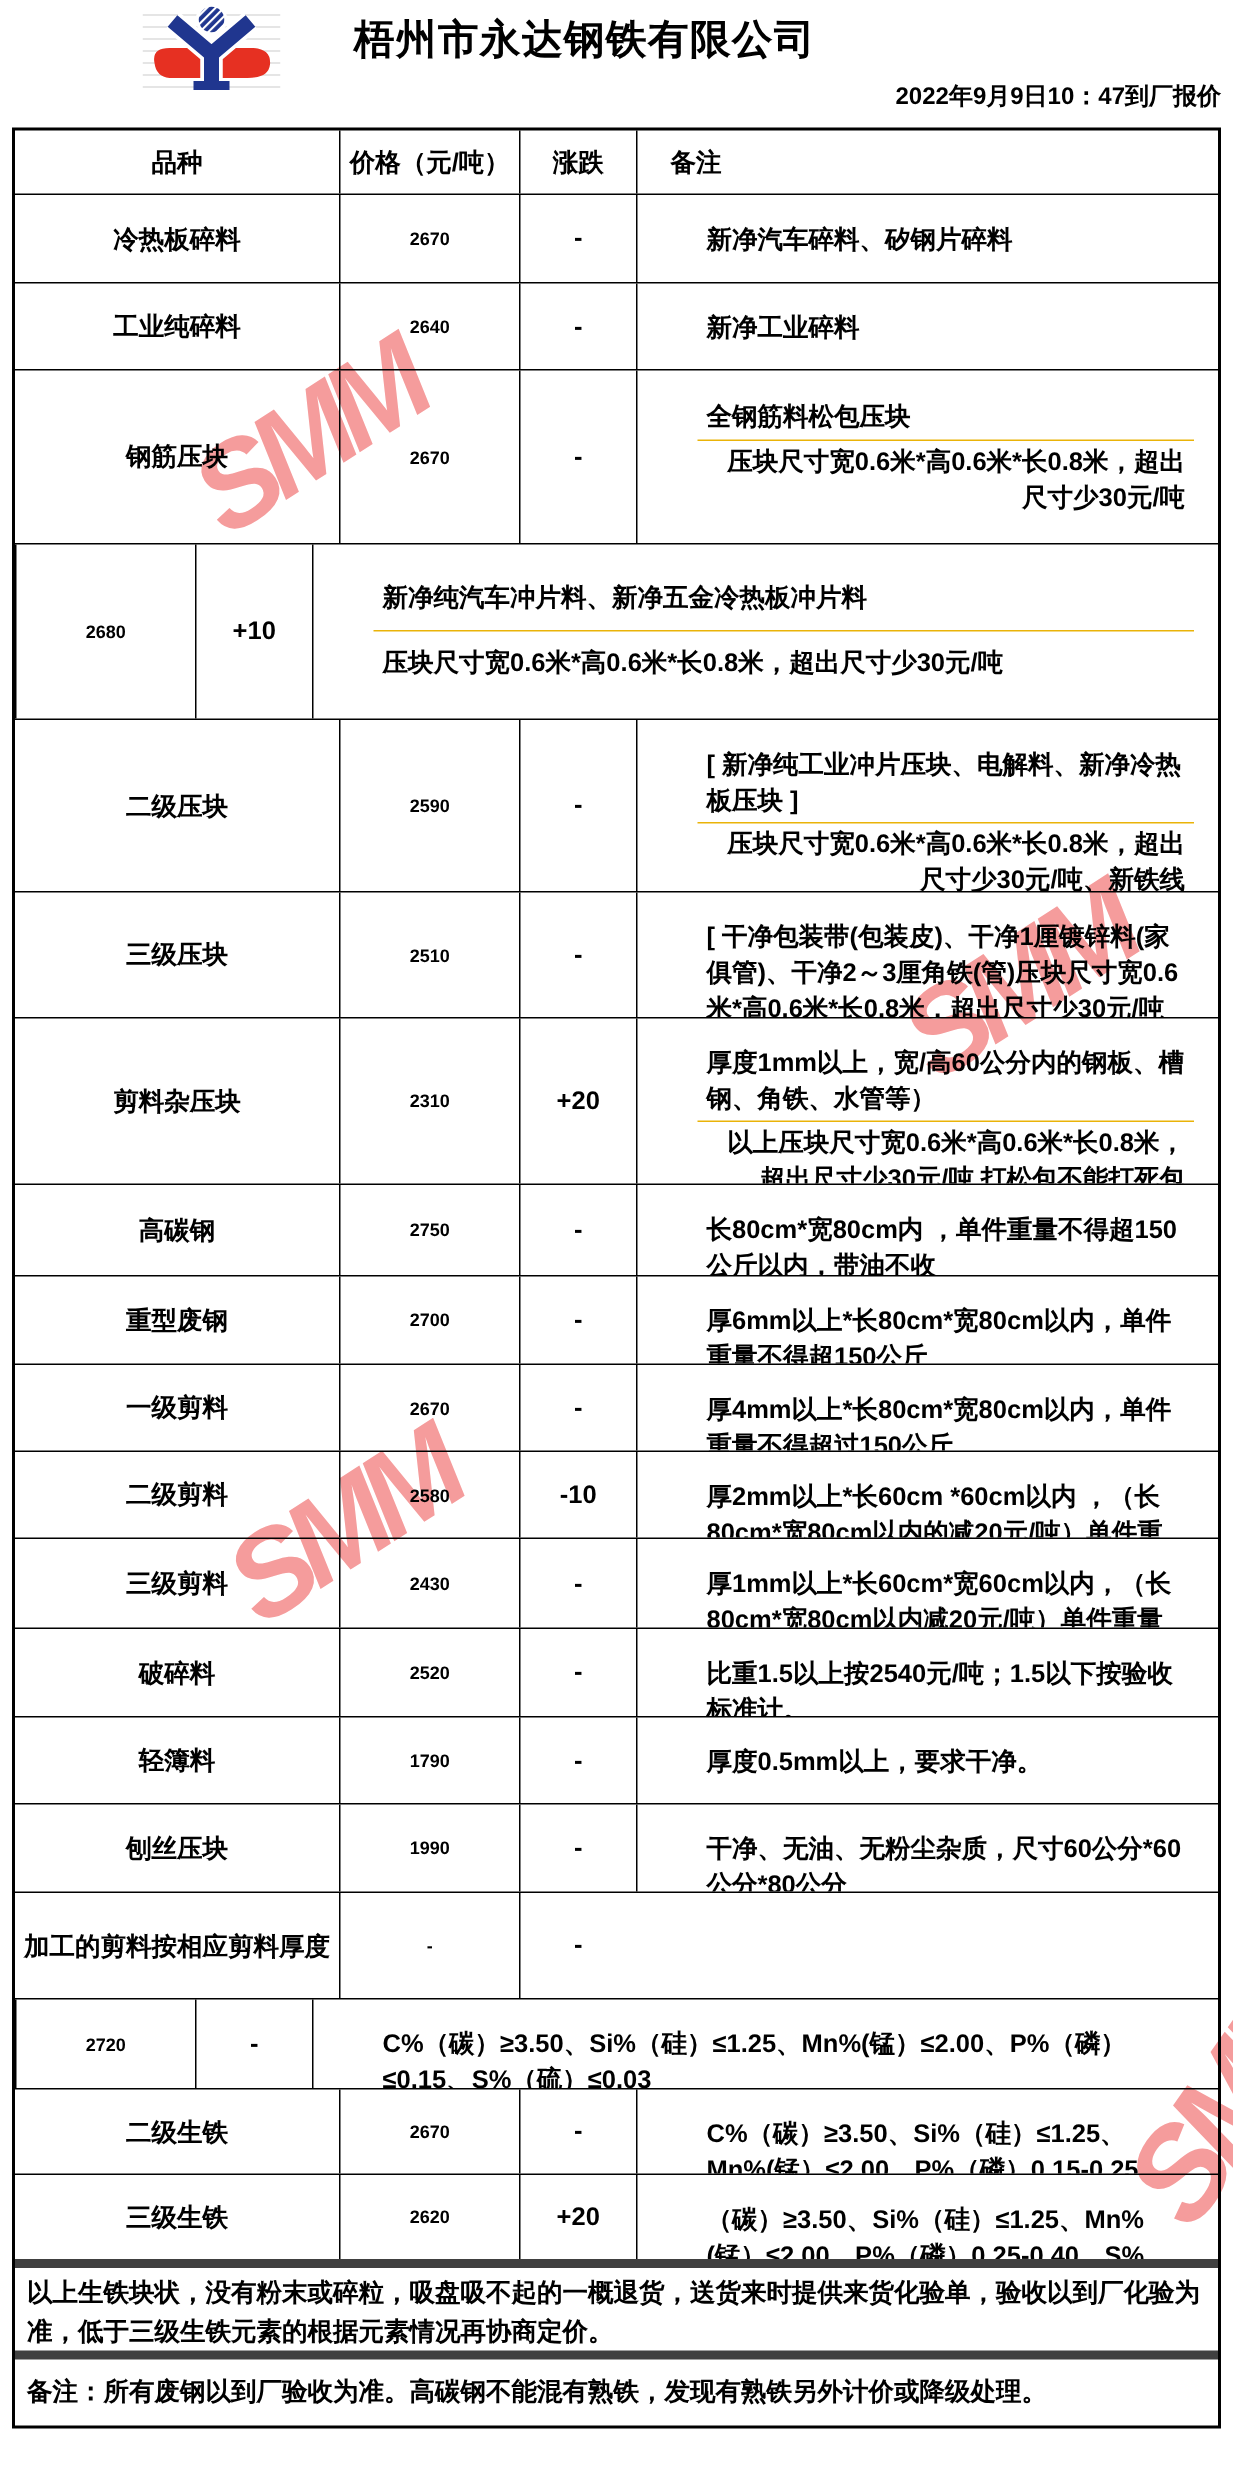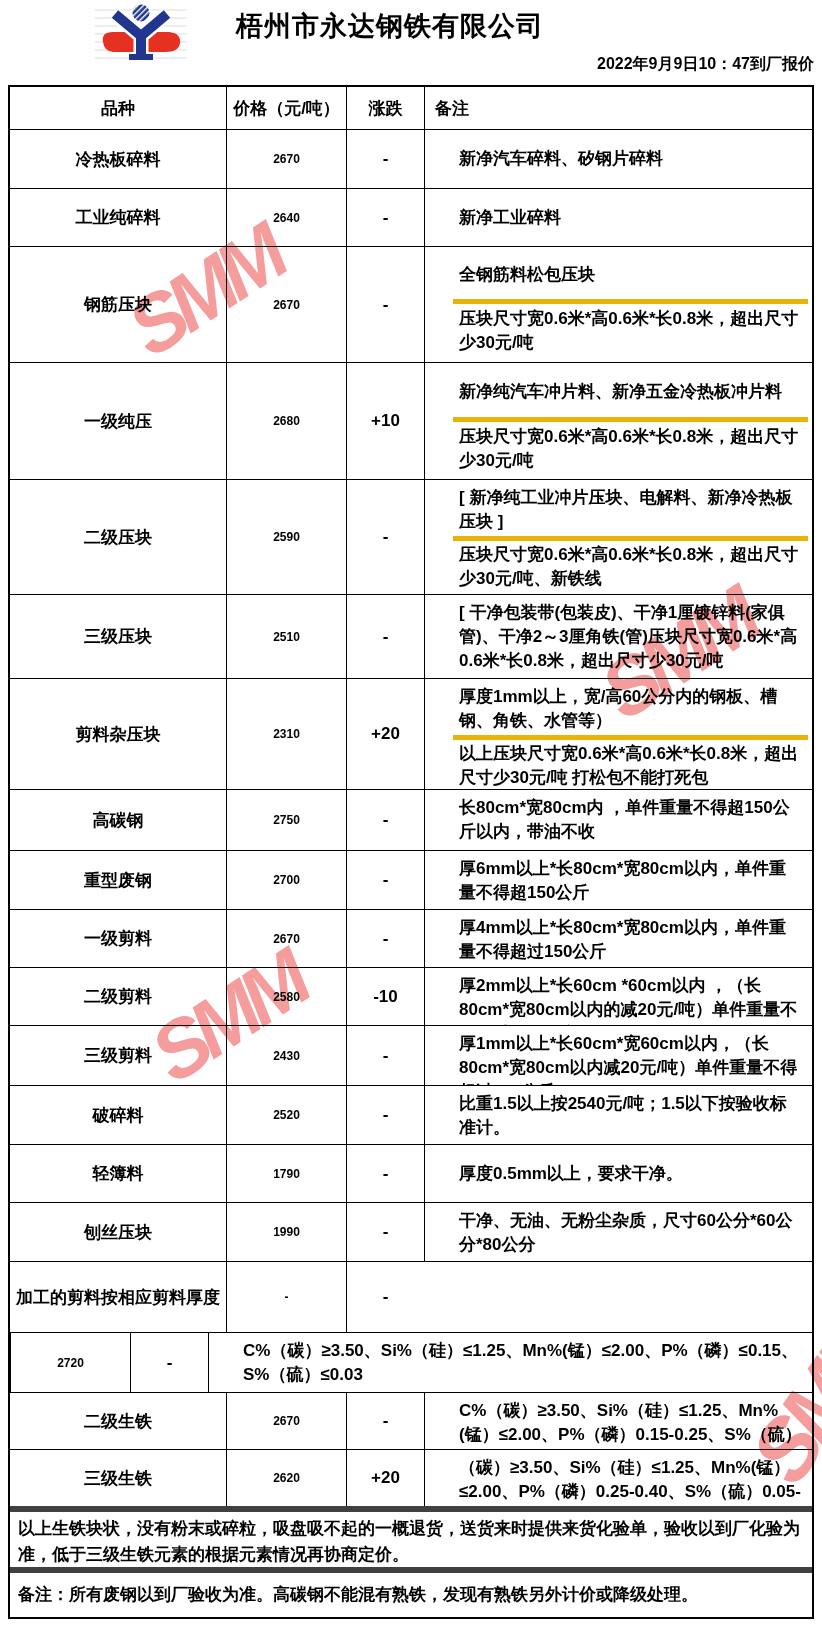--- a/index.html
+++ b/index.html
@@ -33,23 +33,23 @@
     position:absolute;left:8px;top:85px;width:806px;z-index:1;
     border:2px solid #000;box-sizing:border-box;background:transparent;
     font-weight:bold;font-size:17px;
   }
   .tr{display:flex;box-sizing:border-box;border-top:1px solid #000;}
   .tr.first{border-top:none;}
   .td{box-sizing:border-box;display:flex;align-items:center;justify-content:center;text-align:center;overflow:hidden;}
   .c1{width:216px;padding:16px 4px;}
   .c2{width:120px;border-left:1px solid #000;font-size:12px;}
   .c3{width:78px;border-left:1px solid #000;}
-  .c4{flex:1;border-left:1px solid #000;justify-content:flex-start;text-align:left;align-items:stretch;flex-direction:column;padding:4px;}
+  .c4{flex:1;border-left:1px solid #000;justify-content:flex-start;text-align:left;align-items:stretch;flex-direction:column;padding:16px;}
   .remark{flex:1;display:flex;align-items:center;padding:2px 6px;line-height:24px;margin-left:24px;}
-  .remark + .remark{border-top:5px solid #eab308;}
+  .remark + .remark{border-top:1px solid #eab308;text-align:right;}
   .th .td{font-size:17px;}
   .th .c4{flex-direction:row;align-items:center;}
   .th .c4 .hcell{padding:0 6px;}
   .footrow{display:flex;box-sizing:border-box;border-top:6px solid #404040;}
   .foot-note{flex:1;padding:4px 8px;line-height:26px;box-sizing:border-box;display:flex;}
   .foot-note.center{align-items:center;}
 </style>
 </head>
 <body>
 
@@ -123,21 +123,20 @@
     <div class="td c1">钢筋压块</div>
     <div class="td c2">2670</div>
     <div class="td c3">-</div>
     <div class="td c4">
       <div class="remark" style="flex:54">全钢筋料松包压块</div>
       <div class="remark" style="flex:62">压块尺寸宽0.6米*高0.6米*长0.8米，超出尺寸少30元/吨</div>
     </div>
   </div>
 
   <div class="tr" style="height:117px">
-    <div class="td c1">一级纯压</div>
     <div class="td c2">2680</div>
     <div class="td c3">+10</div>
     <div class="td c4">
       <div class="remark" style="flex:57">新净纯汽车冲片料、新净五金冷热板冲片料</div>
       <div class="remark" style="flex:60">压块尺寸宽0.6米*高0.6米*长0.8米，超出尺寸少30元/吨</div>
     </div>
   </div>
 
   <div class="tr" style="height:115px">
     <div class="td c1">二级压块</div>

